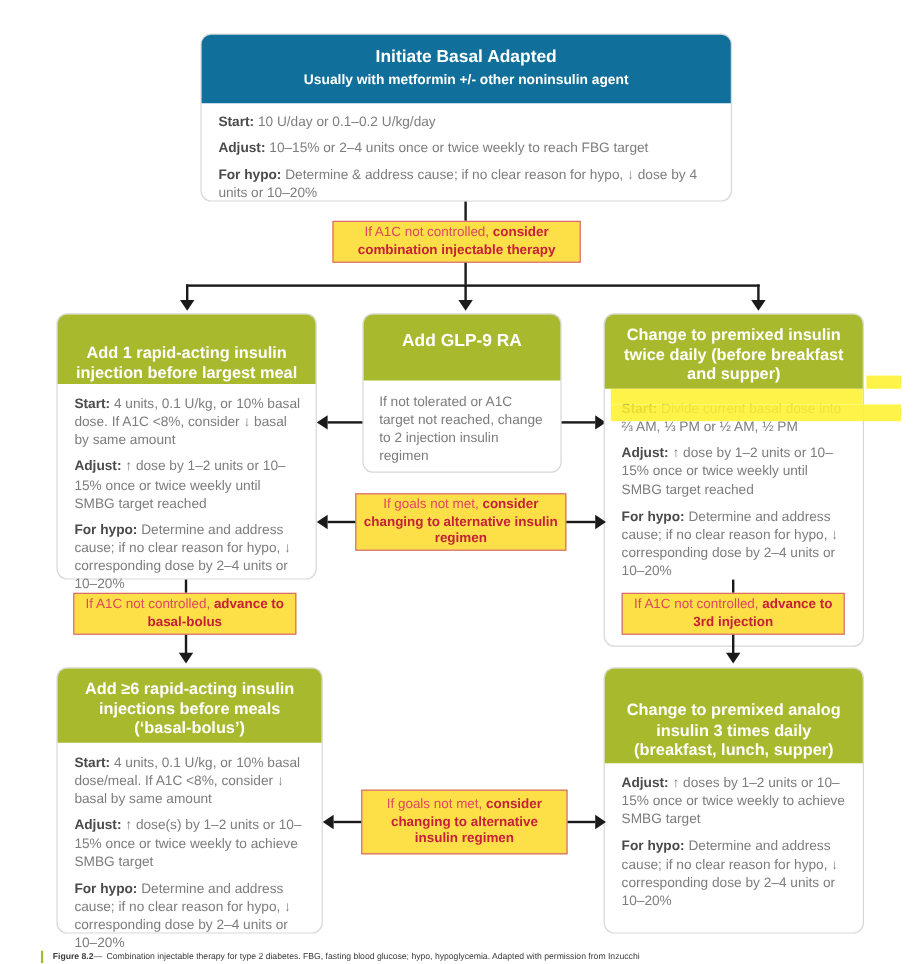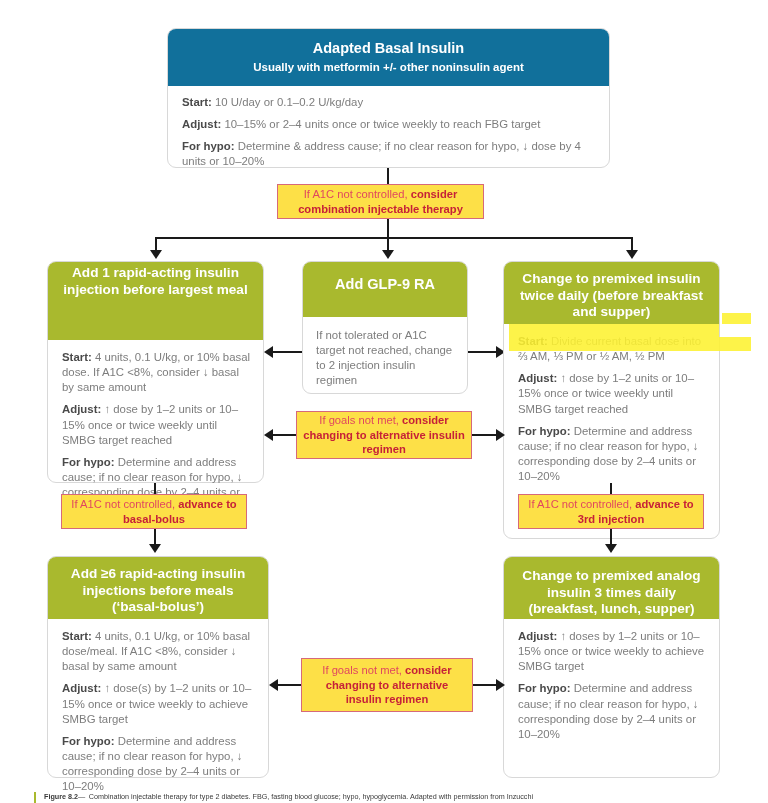--- a/index.html
+++ b/index.html
@@ -94,21 +94,21 @@
   .caption .txt{margin-left:10px;display:inline-block;}
   .caption .txt b{font-weight:bold;}
 </style>
 </head>
 <body>
 
 <div id="canvas">
 
   <div class="node teal" style="left:167px;top:28px;width:443px;height:140px;">
     <div class="hdr" style="padding:11px 10px 11px 10px;font-size:14.5px;height:57px;">
-      <span>Adapted Basal Insulin</span>
+      <span>Initiate Basal Adapted</span>
       <span class="sub">Usually with metformin +/- other noninsulin agent</span>
     </div>
     <div class="body" style="padding:9px 12px 8px 14px;">
       <p><b>Start:</b><span> 10 U/day or 0.1–0.2 U/kg/day</span></p>
       <p><b>Adjust:</b><span> 10–15% or 2–4 units once or twice weekly to reach FBG target</span></p>
       <p><b>For hypo:</b><span> Determine &amp; address cause; if no clear reason for hypo, ↓ dose by 4 units or 10–20%</span></p>
     </div>
   </div>
 
   <div class="ln vline" style="left:387px;top:168px;height:16px;"></div>
@@ -125,21 +125,21 @@
   <div class="ln vline" style="left:155px;top:237px;height:15px;"></div>
   <div class="arrow down" style="left:150px;top:250px;"></div>
 
   <div class="ln vline" style="left:387px;top:237px;height:15px;"></div>
   <div class="arrow down" style="left:382px;top:250px;"></div>
 
   <div class="ln vline" style="left:631px;top:237px;height:15px;"></div>
   <div class="arrow down" style="left:626px;top:250px;"></div>
 
   <div class="node olive" style="left:47px;top:261px;width:217px;height:222px;">
-    <div class="hdr" style="padding:3px 12px;font-size:13.6px;height:78px;">
+    <div class="hdr" style="padding:24px 12px;font-size:13.6px;height:58px;">
       <span>Add 1 rapid-acting insulin injection before largest meal</span>
     </div>
     <div class="body" style="padding:10px 12px 8px 14px;">
       <p><b>Start:</b><span> 4 units, 0.1 U/kg, or 10% basal dose. If A1C &lt;8%, consider ↓ basal by same amount</span></p>
       <p><b>Adjust:</b><span> ↑ dose by 1–2 units or 10–15% once or twice weekly until SMBG target reached</span></p>
       <p><b>For hypo:</b><span> Determine and address cause; if no clear reason for hypo, ↓ corresponding dose by 2–4 units or 10–20%</span></p>
     </div>
   </div>
 
   <div class="node olive" style="left:302px;top:261px;width:166px;height:133px;">
@@ -205,21 +205,21 @@
       <span>Add ≥6 rapid-acting insulin injections before meals (‘basal-bolus’)</span>
     </div>
     <div class="body" style="padding:10px 12px 8px 14px;">
       <p><b>Start:</b><span> 4 units, 0.1 U/kg, or 10% basal dose/meal. If A1C &lt;8%, consider ↓ basal by same amount</span></p>
       <p><b>Adjust:</b><span> ↑ dose(s) by 1–2 units or 10–15% once or twice weekly to achieve SMBG target</span></p>
       <p><b>For hypo:</b><span> Determine and address cause; if no clear reason for hypo, ↓ corresponding dose by 2–4 units or 10–20%</span></p>
     </div>
   </div>
 
   <div class="node olive" style="left:503px;top:556px;width:217px;height:222px;">
-    <div class="hdr" style="padding:11px 10px;font-size:13.6px;height:62px;">
+    <div class="hdr" style="padding:27px 10px;font-size:13.6px;height:79px;">
       <span>Change to premixed analog insulin 3 times daily (breakfast, lunch, supper)</span>
     </div>
     <div class="body" style="padding:10px 12px 8px 14px;">
       <p><b>Adjust:</b><span> ↑ doses by 1–2 units or 10–15% once or twice weekly to achieve SMBG target</span></p>
       <p><b>For hypo:</b><span> Determine and address cause; if no clear reason for hypo, ↓ corresponding dose by 2–4 units or 10–20%</span></p>
     </div>
   </div>
 
   <div class="redbox" style="left:301px;top:658px;width:172px;height:54px;">
     <div>

